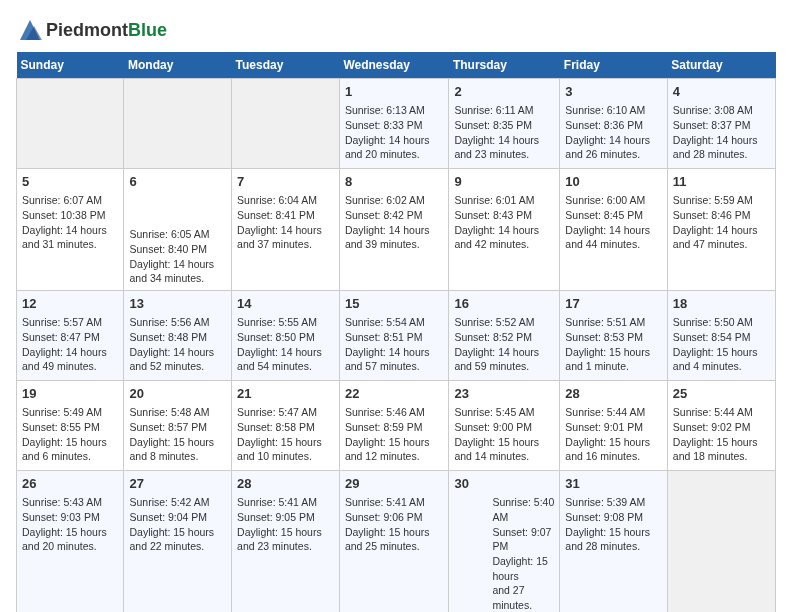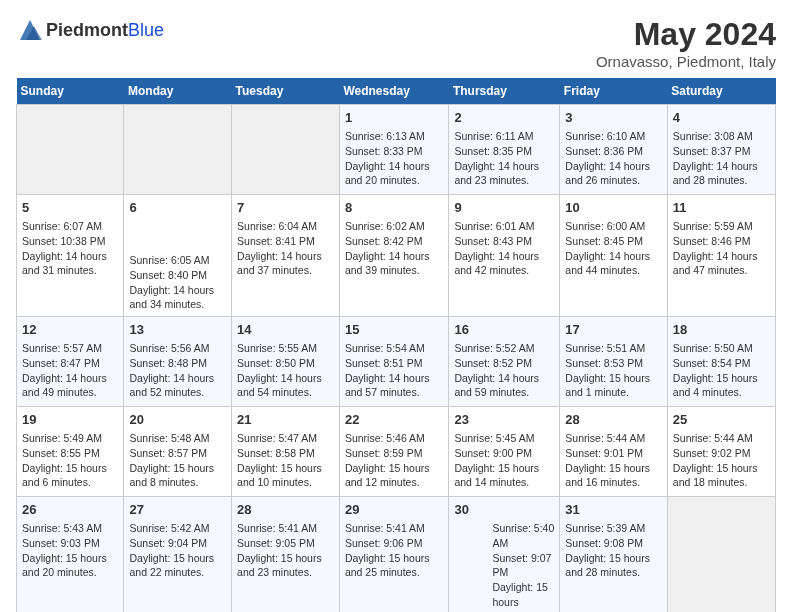--- a/index.html
+++ b/index.html
@@ -20,22 +20,22 @@
       display: flex;
       align-items: center;
     }
     .logo-text-general {
       font-size: 18px;
       font-weight: bold;
       color: #333;
     }
     .logo-text-blue {
       font-size: 18px;
-      font-weight: normal;
-      color: #1d4ed8;
+      font-weight: bold;
+      color: #15803d;
     }
     .logo-icon {
       width: 28px;
       height: 28px;
       margin-right: 2px;
     }
     .title-block {
       text-align: right;
     }
     .month-year {
@@ -96,24 +96,20 @@
 <div class="header">
   <div class="logo">
     <svg class="logo-icon" viewBox="0 0 28 28" xmlns="http://www.w3.org/2000/svg">
       <polygon points="4,24 14,4 24,24" fill="#2563a8" opacity="0.85"></polygon>
       <polygon points="10,24 18,10 26,24" fill="#1a4a8a" opacity="0.6"></polygon>
     </svg>
     <div>
       <span class="logo-text-general">Piedmont</span><span class="logo-text-blue">Blue</span>
     </div>
   </div>
-  <div class="title-block">
-    <div class="month-year">May 2024</div>
-    <div class="location">Ornavasso, Piedmont, Italy</div>
-  </div>
 </div>
 
 <table>
   <thead>
     <tr>
     <th>Sunday</th>
         <th>Monday</th>
         <th>Tuesday</th>
         <th>Wednesday</th>
         <th>Thursday</th>

